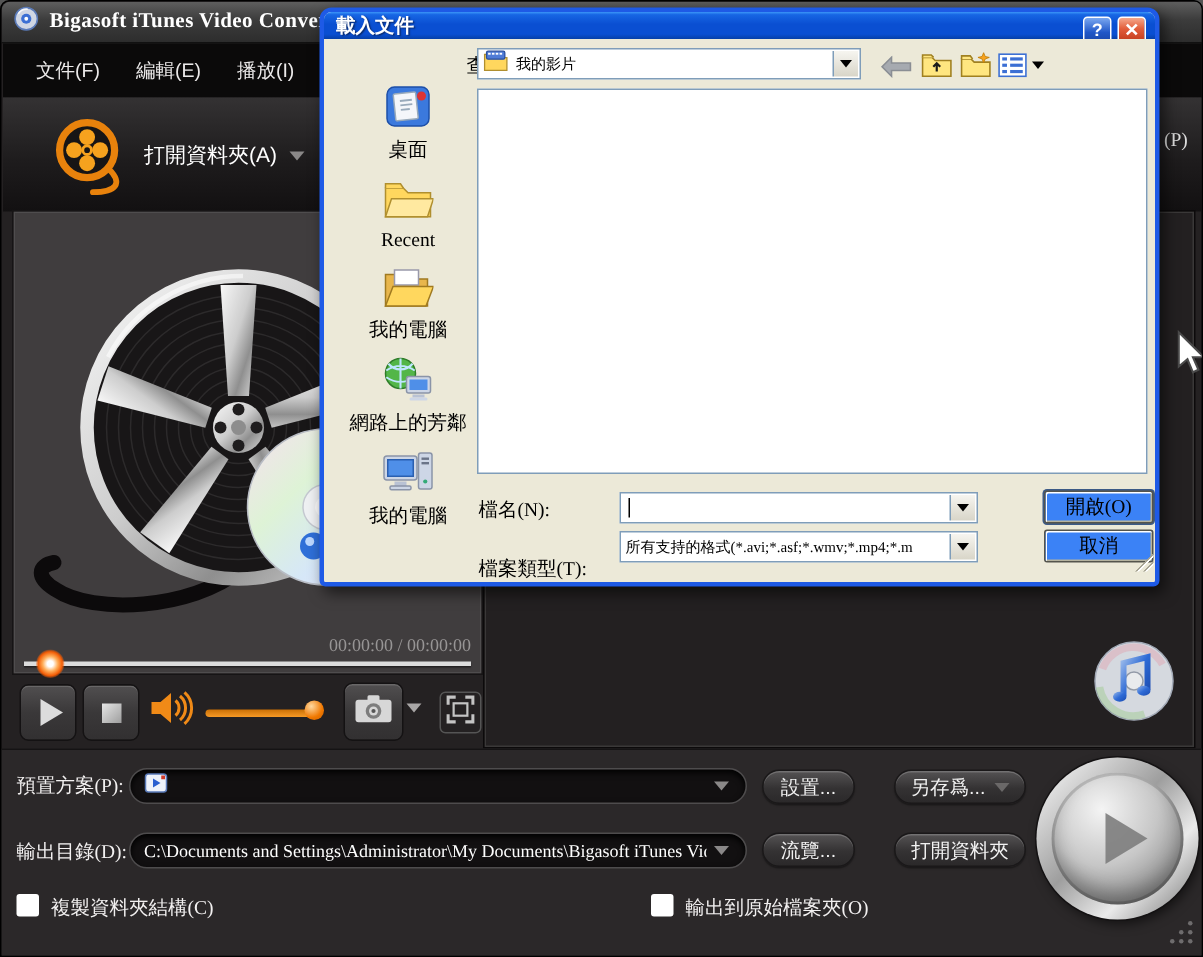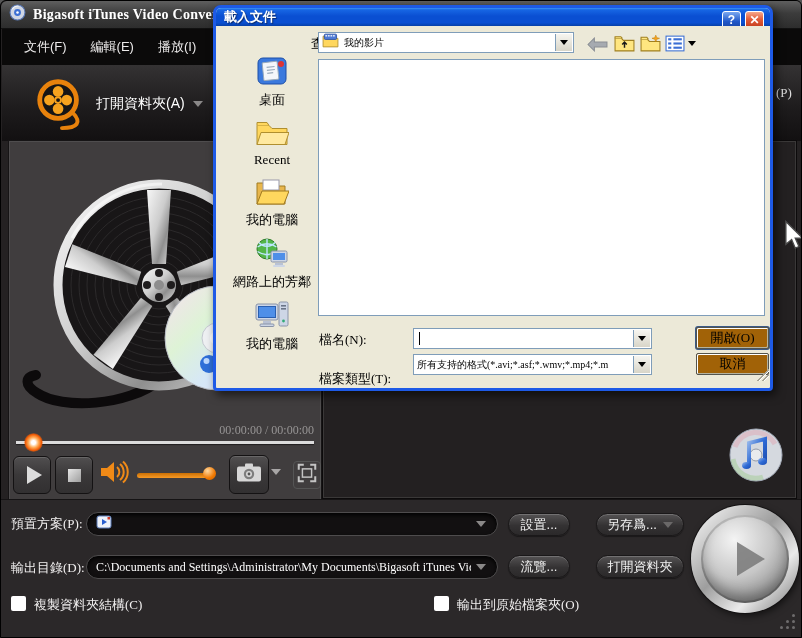--- a/index.html
+++ b/index.html
@@ -27,21 +27,21 @@
   .addfile{position:absolute;left:94px;top:30px;display:flex;align-items:center;gap:8px;
     color:#fff;font-size:14px;cursor:pointer;}
   .frag{position:absolute;left:774px;top:20px;color:#ddd;font:13px "Liberation Serif",serif;}
   .tri{width:0;height:0;border-left:5px solid transparent;border-right:5px solid transparent;
     border-top:6px solid #8a8888;display:inline-block;}
   
   .tex{background-image:
      repeating-linear-gradient(45deg,rgba(255,255,255,.025) 0 1px,transparent 1px 6px),
      repeating-linear-gradient(-45deg,rgba(255,255,255,.02) 0 1px,transparent 1px 6px);}
   
-  .preview{position:absolute;left:8px;top:140px;width:312px;height:372px;background:#403d3e;
+  .preview{position:absolute;left:8px;top:140px;width:312px;height:308px;background:#403d3e;
     border:1px solid #4f4d4e;outline:1px solid #161415;}
   .time{position:absolute;right:6px;top:281px;color:#979595;font:12px "Liberation Serif",serif;}
   .seek{position:absolute;left:6px;top:299px;width:298px;height:3px;background:#dcdcdc;
     box-shadow:0 1px 1px rgba(0,0,0,.5);}
   .seekthumb{position:absolute;left:8px;top:-8px;width:19px;height:19px;border-radius:50%;
     background:radial-gradient(circle,#fff 0 2px,#ffae5a 5px,#f25c05 8px,rgba(242,92,5,0) 10px);}
   
   .ctl-btn{position:absolute;width:38px;height:38px;border-radius:6px;
     background:linear-gradient(#514f50,#3a3839 50%,#323031);
     border:1px solid #141213;box-shadow:inset 0 1px 0 rgba(255,255,255,.14);
@@ -109,21 +109,21 @@
     background:linear-gradient(#f6f5f0,#d8d5c8);border-left:1px solid #7F9DB9;
     display:flex;align-items:center;justify-content:center;cursor:pointer;}
   .xdd .tri{border-top-color:#000;border-left-width:4px;border-right-width:4px;border-top-width:5px;}
   .tb-btn{position:absolute;cursor:pointer;display:flex;align-items:center;}
   .places{position:absolute;left:10px;top:30px;width:92px;display:flex;flex-direction:column;
     align-items:center;gap:9px;}
   .place{display:flex;flex-direction:column;align-items:center;cursor:pointer;width:100%;}
   .place .plabel{font-size:13px;margin-top:1px;white-space:nowrap;}
   .filelist{position:absolute;left:102px;top:33px;width:447px;height:257px;background:#fff;
     border:1px solid #7F9DB9;}
-  .xpbtn{position:absolute;width:73px;height:22px;background:#a16207;
+  .xpbtn{position:absolute;width:73px;height:22px;background:#3b82f6;
     border:1px solid #54544c;border-radius:2px;
     box-shadow:inset 1px 1px 0 #fff,inset -1px -1px 0 #b5b29e;
     font:13px "Liberation Serif",serif;display:flex;align-items:center;justify-content:center;
     cursor:pointer;}
   .caret-bar{width:1px;height:13px;background:#000;margin-left:2px;}
   .dlg-grip{position:absolute;right:1px;bottom:1px;width:13px;height:13px;
     background:linear-gradient(135deg,transparent 52%,#a8a595 52% 58%,#fff 58% 64%,
       transparent 64% 72%,#a8a595 72% 78%,#fff 78% 84%,transparent 84%);}
   
   .cursor{position:absolute;left:783px;top:219px;z-index:30;pointer-events:none;}

